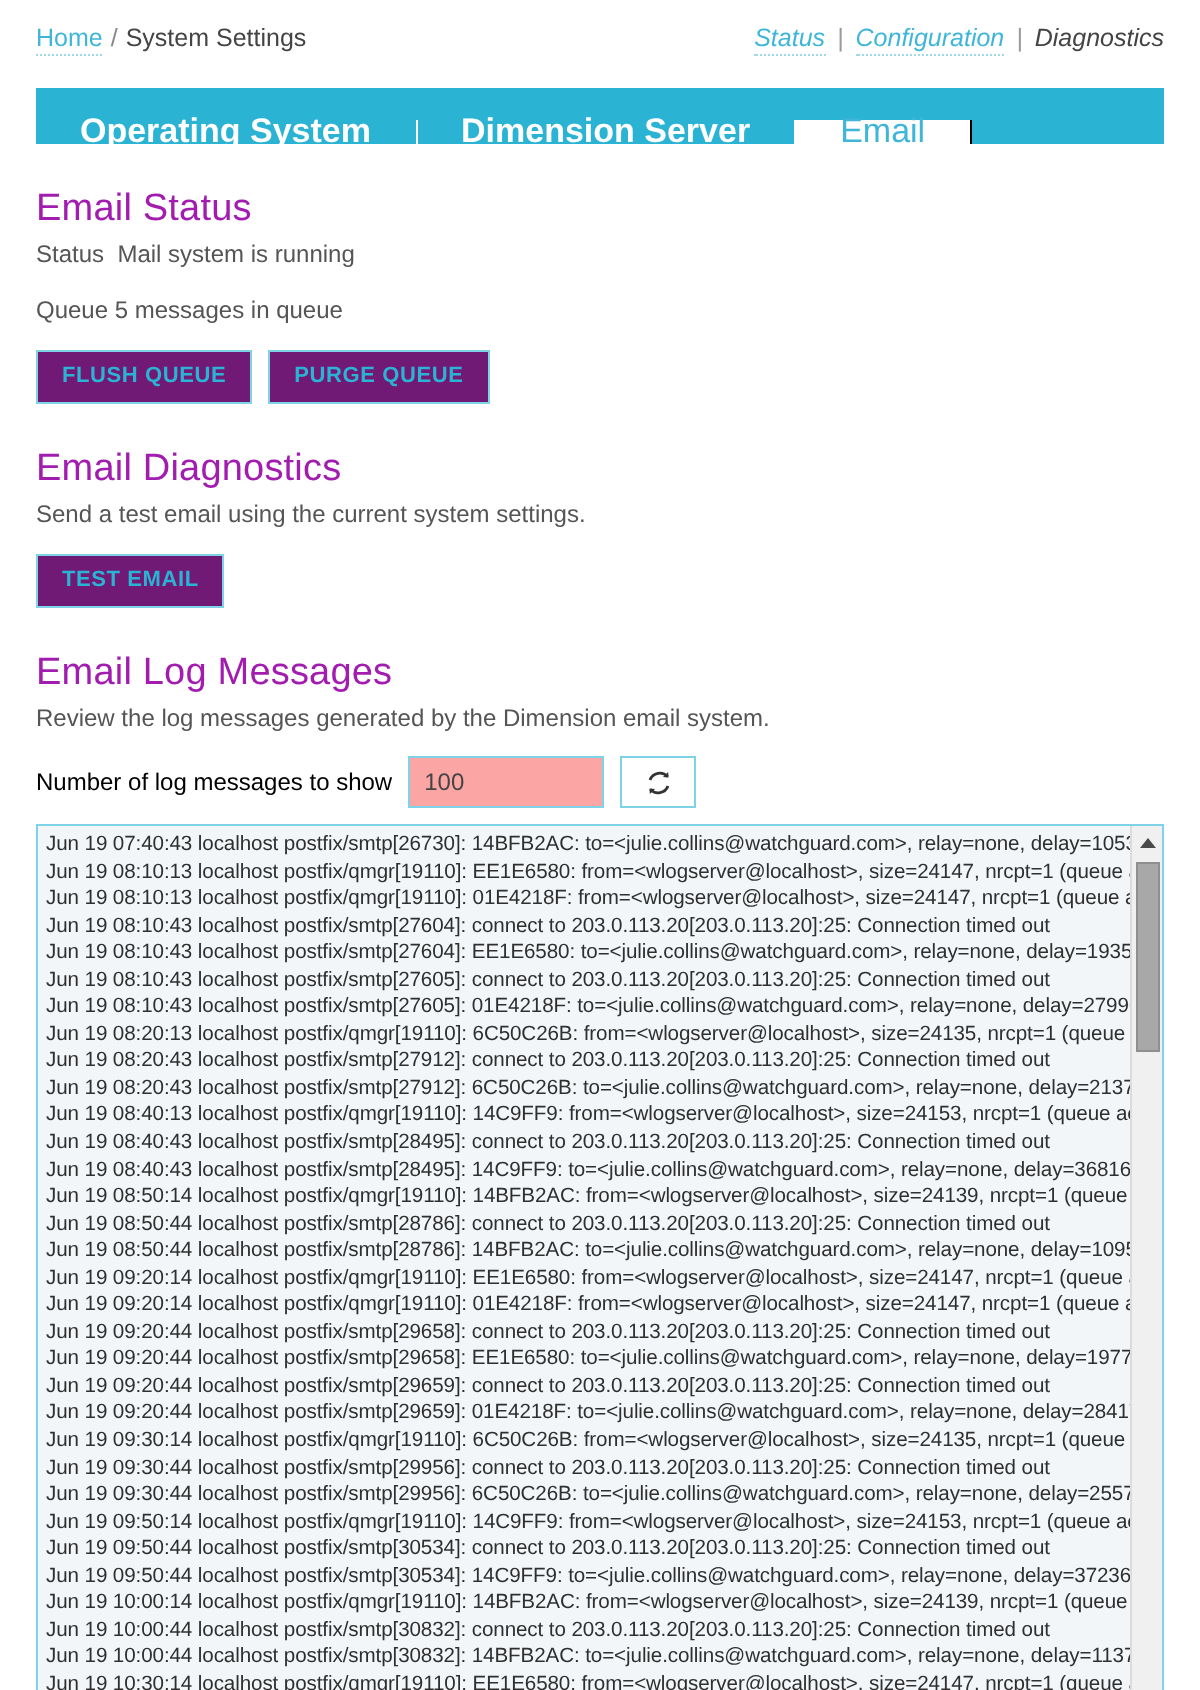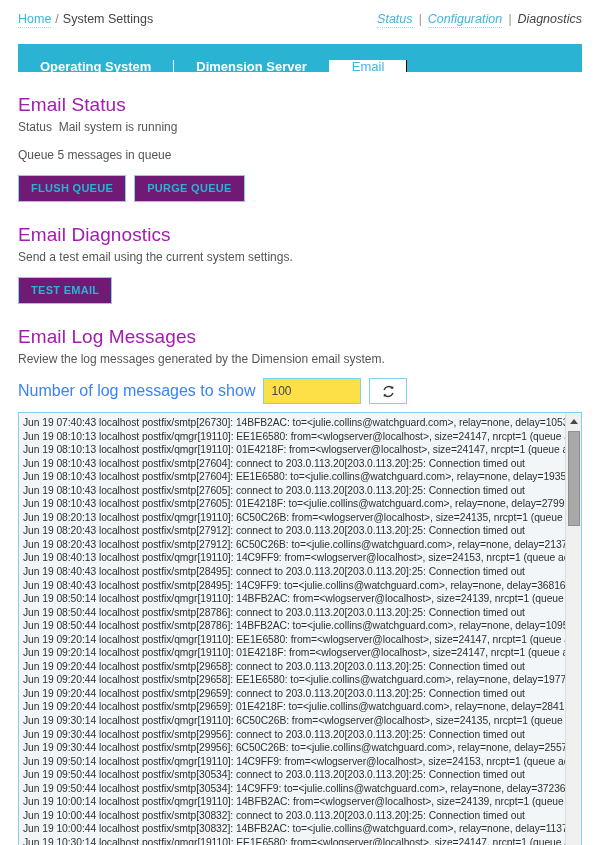--- a/index.html
+++ b/index.html
@@ -45,21 +45,21 @@
     position: relative;
     margin: 6px 18px 0 18px;
     height: 28px;
     background: #2bb3d4;
     display: flex;
     align-items: stretch;
   }
   .tab {
     display: flex; align-items: center; justify-content: center;
     padding: 0 22px;
-    font-size: 13px;
+    font-size: 17px;
     color: #ffffff;
     font-weight: bold;
     cursor: pointer;
     border-right: 1px solid #ffffff;
     white-space: nowrap;
     margin-top: 16px;
   }
   .tab.active {
     background: #ffffff;
     color: #3fb6d9;
@@ -94,25 +94,25 @@
     cursor: pointer;
     font-family: "Liberation Sans", sans-serif;
     line-height: 1;
   }
 
   
   .logctl {
     display: flex; align-items: center; gap: 8px;
     margin: 12px 0 8px 0;
   }
-  .logctl .lbl { font-size: 16px; color:#3b82f6; }
+  .logctl .lbl { font-size: 12px; color:#000000; }
   .numinput {
     width: 98px; height: 26px;
     border: 1px solid #7fd3e8;
-    background:#fde047;
+    background:#fca5a5;
     font-size: 12px;
     color:#444;
     padding: 0 7px;
     font-family: "Liberation Sans", sans-serif;
     outline: none;
   }
   .refresh {
     width: 38px; height: 26px;
     border: 1px solid #7fd3e8;
     background: #fff;

